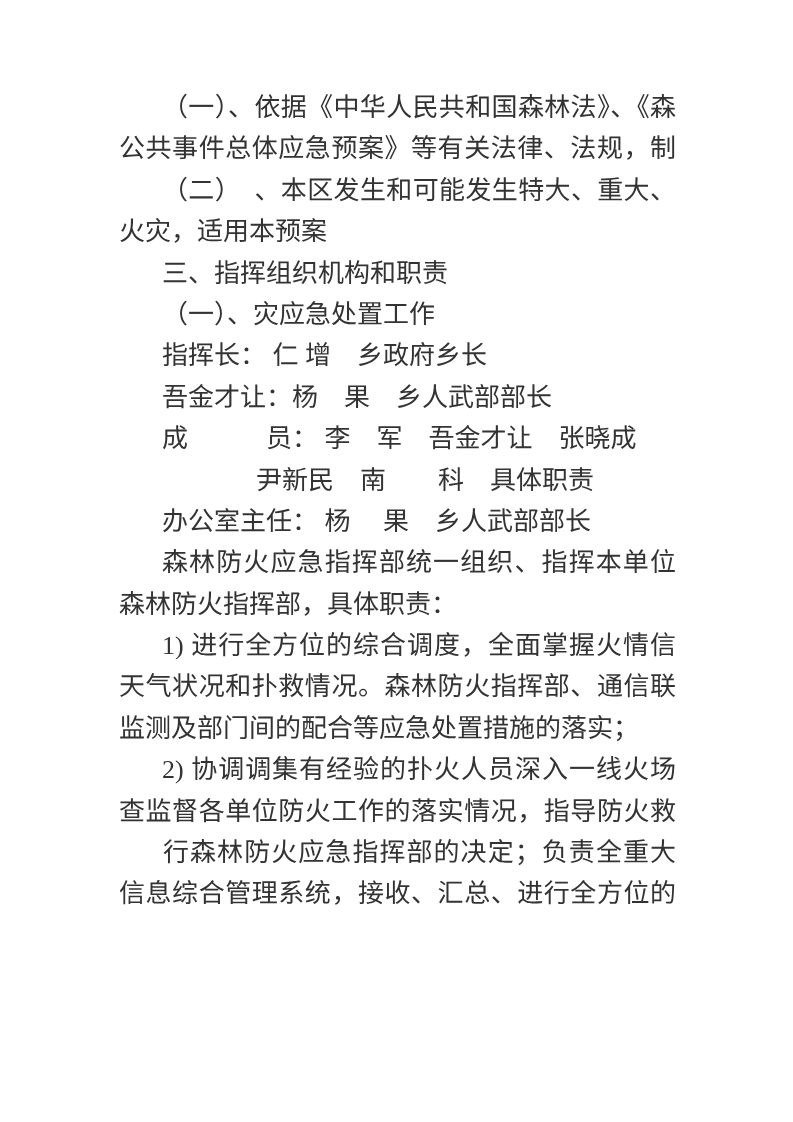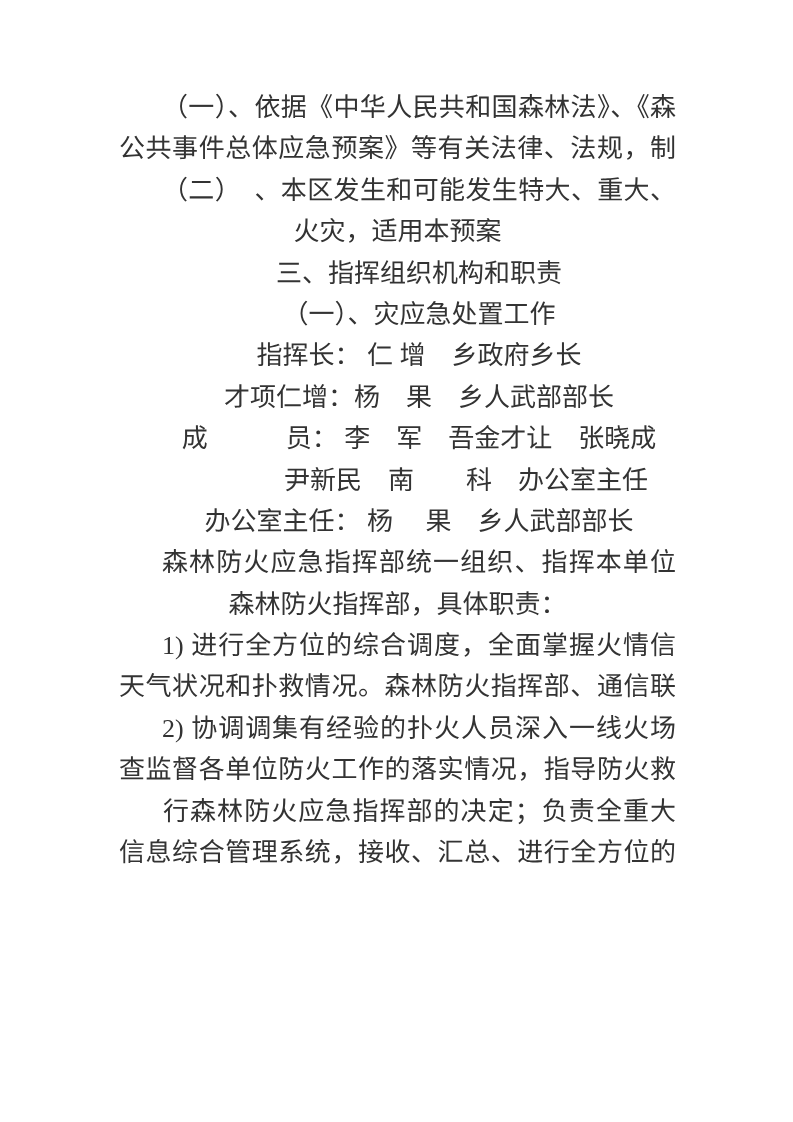--- a/index.html
+++ b/index.html
@@ -17,46 +17,47 @@
     left:119px; top:87px;
     width:557px;
     font-size:26px;
     line-height:41.4px;
     letter-spacing:0;
     font-weight:400;
   }
   .line {
     height:41.4px;
     overflow:hidden;
-    text-align:center;
+    text-align:left;
     white-space:normal;
   }
   .line.fill {
     text-align:justify;
     text-align-last:justify;
   }
 </style>
 </head>
 <body>
 
 <div class="page">
   <div class="text-block">
       <div class="line fill" style="text-indent: 43px;">（一）、依据《中华人民共和国森林法》、《森林防火</div>
       <div class="line fill" style="text-indent: 0px;">公共事件总体应急预案》等有关法律、法规，制定本预案。</div>
       <div class="line fill" style="text-indent: 43px;">（二）　、本区发生和可能发生特大、重大、较大森林</div>
       <div class="line" style="text-indent: 0px;">火灾，适用本预案</div>
       <div class="line" style="text-indent: 43px;">三、指挥组织机构和职责</div>
       <div class="line" style="text-indent: 43px;">（一）、灾应急处置工作</div>
       <div class="line" style="text-indent: 43px;">指挥长： 仁 增　乡政府乡长</div>
-      <div class="line" style="text-indent: 43px;">才项仁增：杨　果　乡人武部部长</div>
+      <div class="line" style="text-indent: 43px;">吾金才让：杨　果　乡人武部部长</div>
       <div class="line" style="text-indent: 43px;">成　　　员： 李　军　吾金才让　张晓成　　公加才让</div>
-      <div class="line" style="text-indent: 137px;">尹新民　南　　科　办公室主任</div>
+      <div class="line" style="text-indent: 137px;">尹新民　南　　科　具体职责</div>
       <div class="line" style="text-indent: 43px;">办公室主任： 杨　 果　乡人武部部长</div>
       <div class="line fill" style="text-indent: 43px; font-family: Liberation Serif, serif;">森林防火应急指挥部统一组织、指挥本单位重大森林火</div>
       <div class="line" style="text-indent: 0px;">森林防火指挥部，具体职责：</div>
       <div class="line fill" style="text-indent: 43px;">1) 进行全方位的综合调度，全面掌握火情信息、火场</div>
       <div class="line fill" style="text-indent: 0px;">天气状况和扑救情况。森林防火指挥部、通信联系、火场</div>
+      <div class="line" style="text-indent: 0px;">监测及部门间的配合等应急处置措施的落实；</div>
       <div class="line fill" style="text-indent: 43px;">2) 协调调集有经验的扑火人员深入一线火场扑火，检</div>
       <div class="line fill" style="text-indent: 0px;">查监督各单位防火工作的落实情况，指导防火救灾工作；执</div>
       <div class="line fill" style="text-indent: 0px; margin-left: 44px;">行森林防火应急指挥部的决定；负责全重大森林火灾应急工</div>
       <div class="line fill" style="text-indent: 0px;">信息综合管理系统，接收、汇总、进行全方位的综合调度，</div>
     </div>
 </div>
 
 </body></html>

